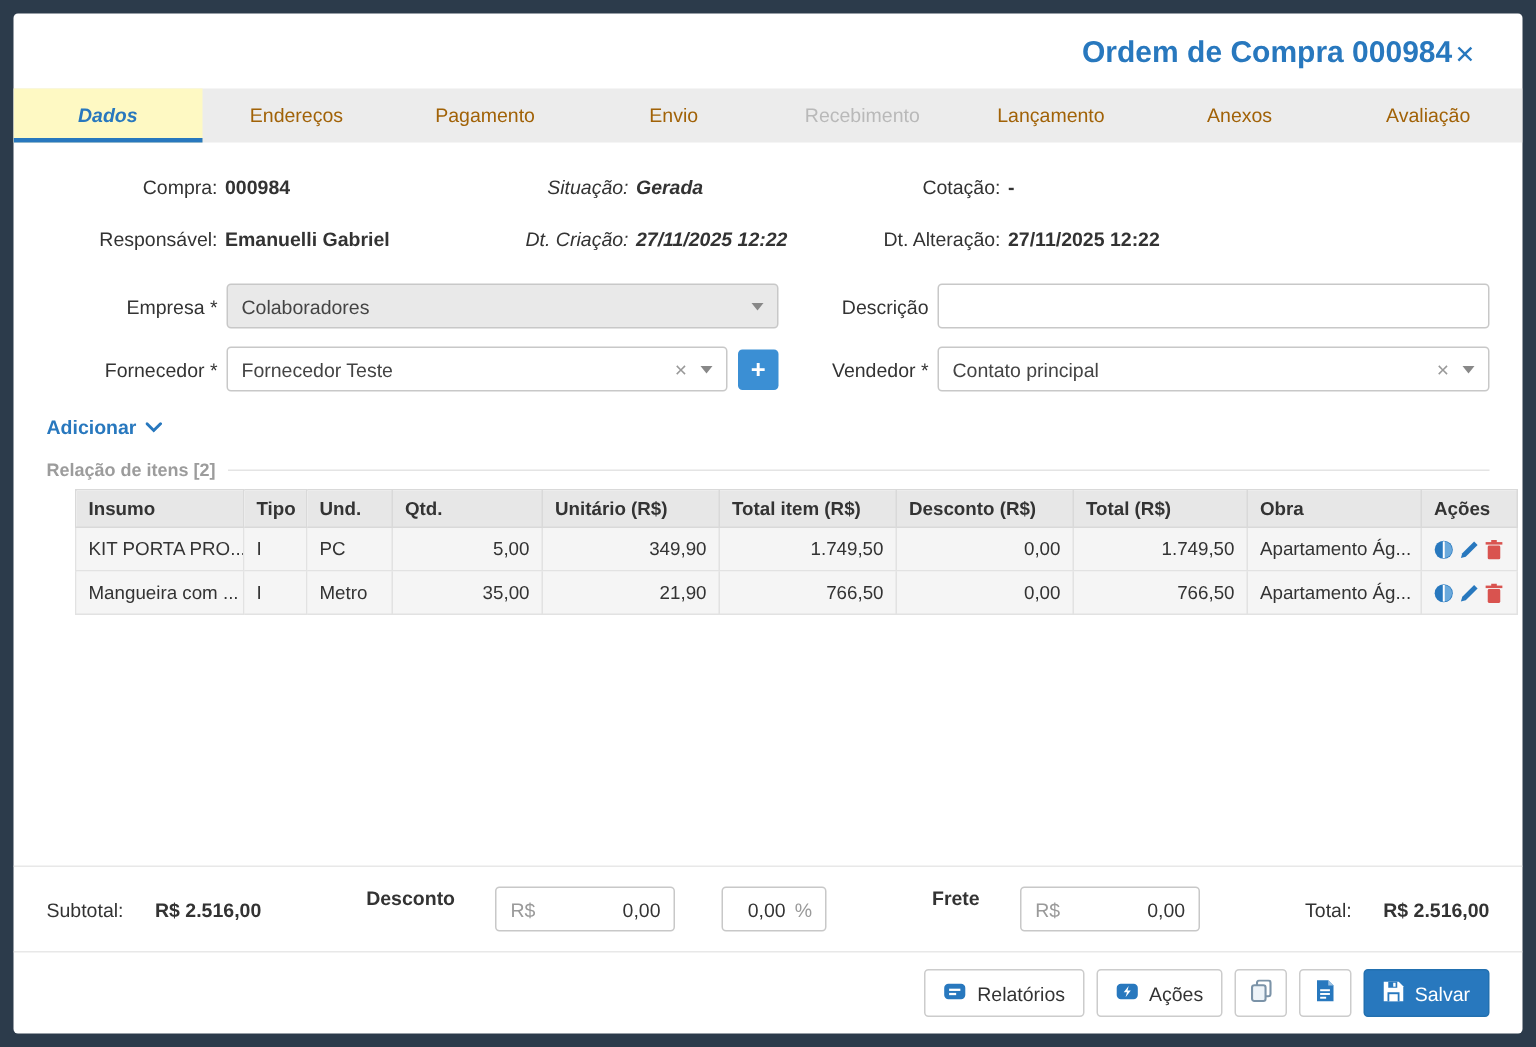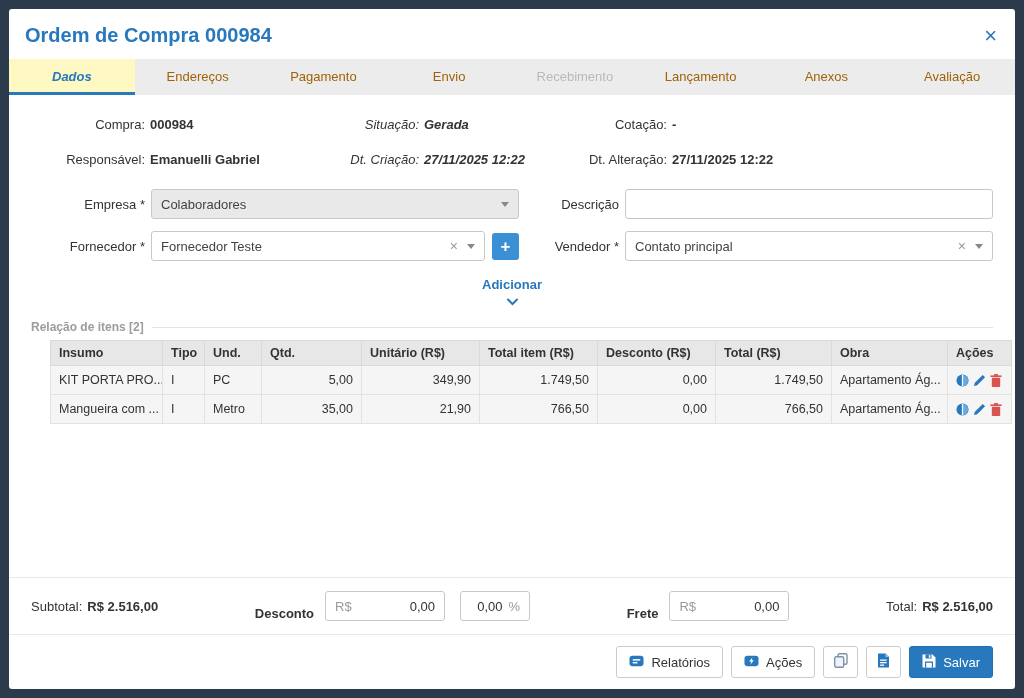--- a/index.html
+++ b/index.html
@@ -8,21 +8,21 @@
     background:#2c3b4b;
     font-family:"Liberation Sans", sans-serif;
     position:relative; overflow:hidden;
   }
   .modal {
     position:absolute; left:9px; top:9px; right:9px; bottom:9px;
     background:#fff; border-radius:3px;
     display:flex; flex-direction:column; overflow:hidden;
   }
   
-  .modal-header { display:flex; justify-content:space-between; align-items:center; padding:15px 16px 12px; }
+  .modal-header { display:flex; justify-content:flex-end; align-items:center; padding:15px 30px 12px; }
   .modal-title { color:#2878be; font-size:20px; font-weight:bold; }
   .close-btn { color:#2878be; font-size:22px; line-height:1; cursor:pointer; padding:0 2px; }
   
   .tabs { display:flex; background:#ececec; }
   .tab { flex:1; text-align:center; padding:10px 0 8px; font-size:13px; color:#a16207;
          border-bottom:3px solid transparent; cursor:pointer; }
   .tab.active { background:#fef9c3; color:#2878be; font-weight:bold; border-bottom-color:#2878be;font-style:italic; }
   .tab.disabled { color:#b9b9b9; }
   
   .info { padding:22px 22px 2px; }
@@ -50,39 +50,39 @@
   .caret { width:0; height:0; border-left:4px solid transparent; border-right:4px solid transparent;
            border-top:5px solid #888; }
   .text-input { height:30px; width:100%; border:1px solid #c8c8c8; border-radius:3px;
                 padding:0 9px; font-size:13px; color:#333; outline:none;
                 font-family:"Liberation Sans", sans-serif; }
   .plus-btn { width:27px; height:27px; margin-left:7px; border:none; border-radius:3px;
               background:#3b8fd4; color:#fff; font-size:17px; font-weight:bold; line-height:1;
               display:flex; align-items:center; justify-content:center; cursor:pointer; }
   
   .adicionar { padding:4px 22px 10px; display:flex; align-items:center; gap:6px;
-               color:#2878be; font-weight:bold; font-size:13px; cursor:pointer;flex-direction:column; }
+               color:#2878be; font-weight:bold; font-size:13px; cursor:pointer; }
   
   .section-head { padding:4px 22px 6px; display:flex; align-items:center; gap:8px;
                   color:#9c9c9c; font-weight:bold; font-size:12px; }
   .section-line { flex:1; height:1px; background:#e4e4e4; }
   
   .table-wrap { padding:0 6px; flex:1; overflow:hidden;margin-left:35px; }
   table { width:100%; border-collapse:collapse; table-layout:fixed; font-size:12.5px; }
   th { background:#e7e7e7; border:1px solid #d9d9d9; padding:5px 8px; text-align:left;
        color:#333; font-weight:bold; white-space:nowrap; overflow:hidden; }
   td { background:#f5f5f5; border:1px solid #e2e2e2; padding:7px 8px; color:#333;
        white-space:nowrap; overflow:hidden; }
   .num { text-align:right; }
   .actions-cell { display:flex; gap:4px; align-items:center; }
   .act-icon { display:inline-flex; cursor:pointer; }
   
   .summary { border-top:1px solid #e8e8e8; display:flex; align-items:center;
              padding:13px 22px; font-size:13px; color:#333; }
-  .sum-group { display:flex; align-items:flex-end; gap:5px; }
+  .sum-group { display:flex; align-items:flex-start; gap:21px; }
   .sum-label { color:#333; }
   .sum-strong { font-weight:bold; }
   .mid-label { font-weight:bold; margin-right:6px; }
   .igroup { display:flex; align-items:center; border:1px solid #c8c8c8; border-radius:3px;
             height:30px; padding:0 9px; background:#fff; }
   .igroup .fix { color:#9a9a9a; font-size:13px; }
   .igroup input { border:none; outline:none; width:100%; text-align:right; font-size:13px;
                   color:#333; font-family:"Liberation Sans", sans-serif; }
   .w-money { width:120px; }
   .w-pct { width:70px; margin-left:10px; }

